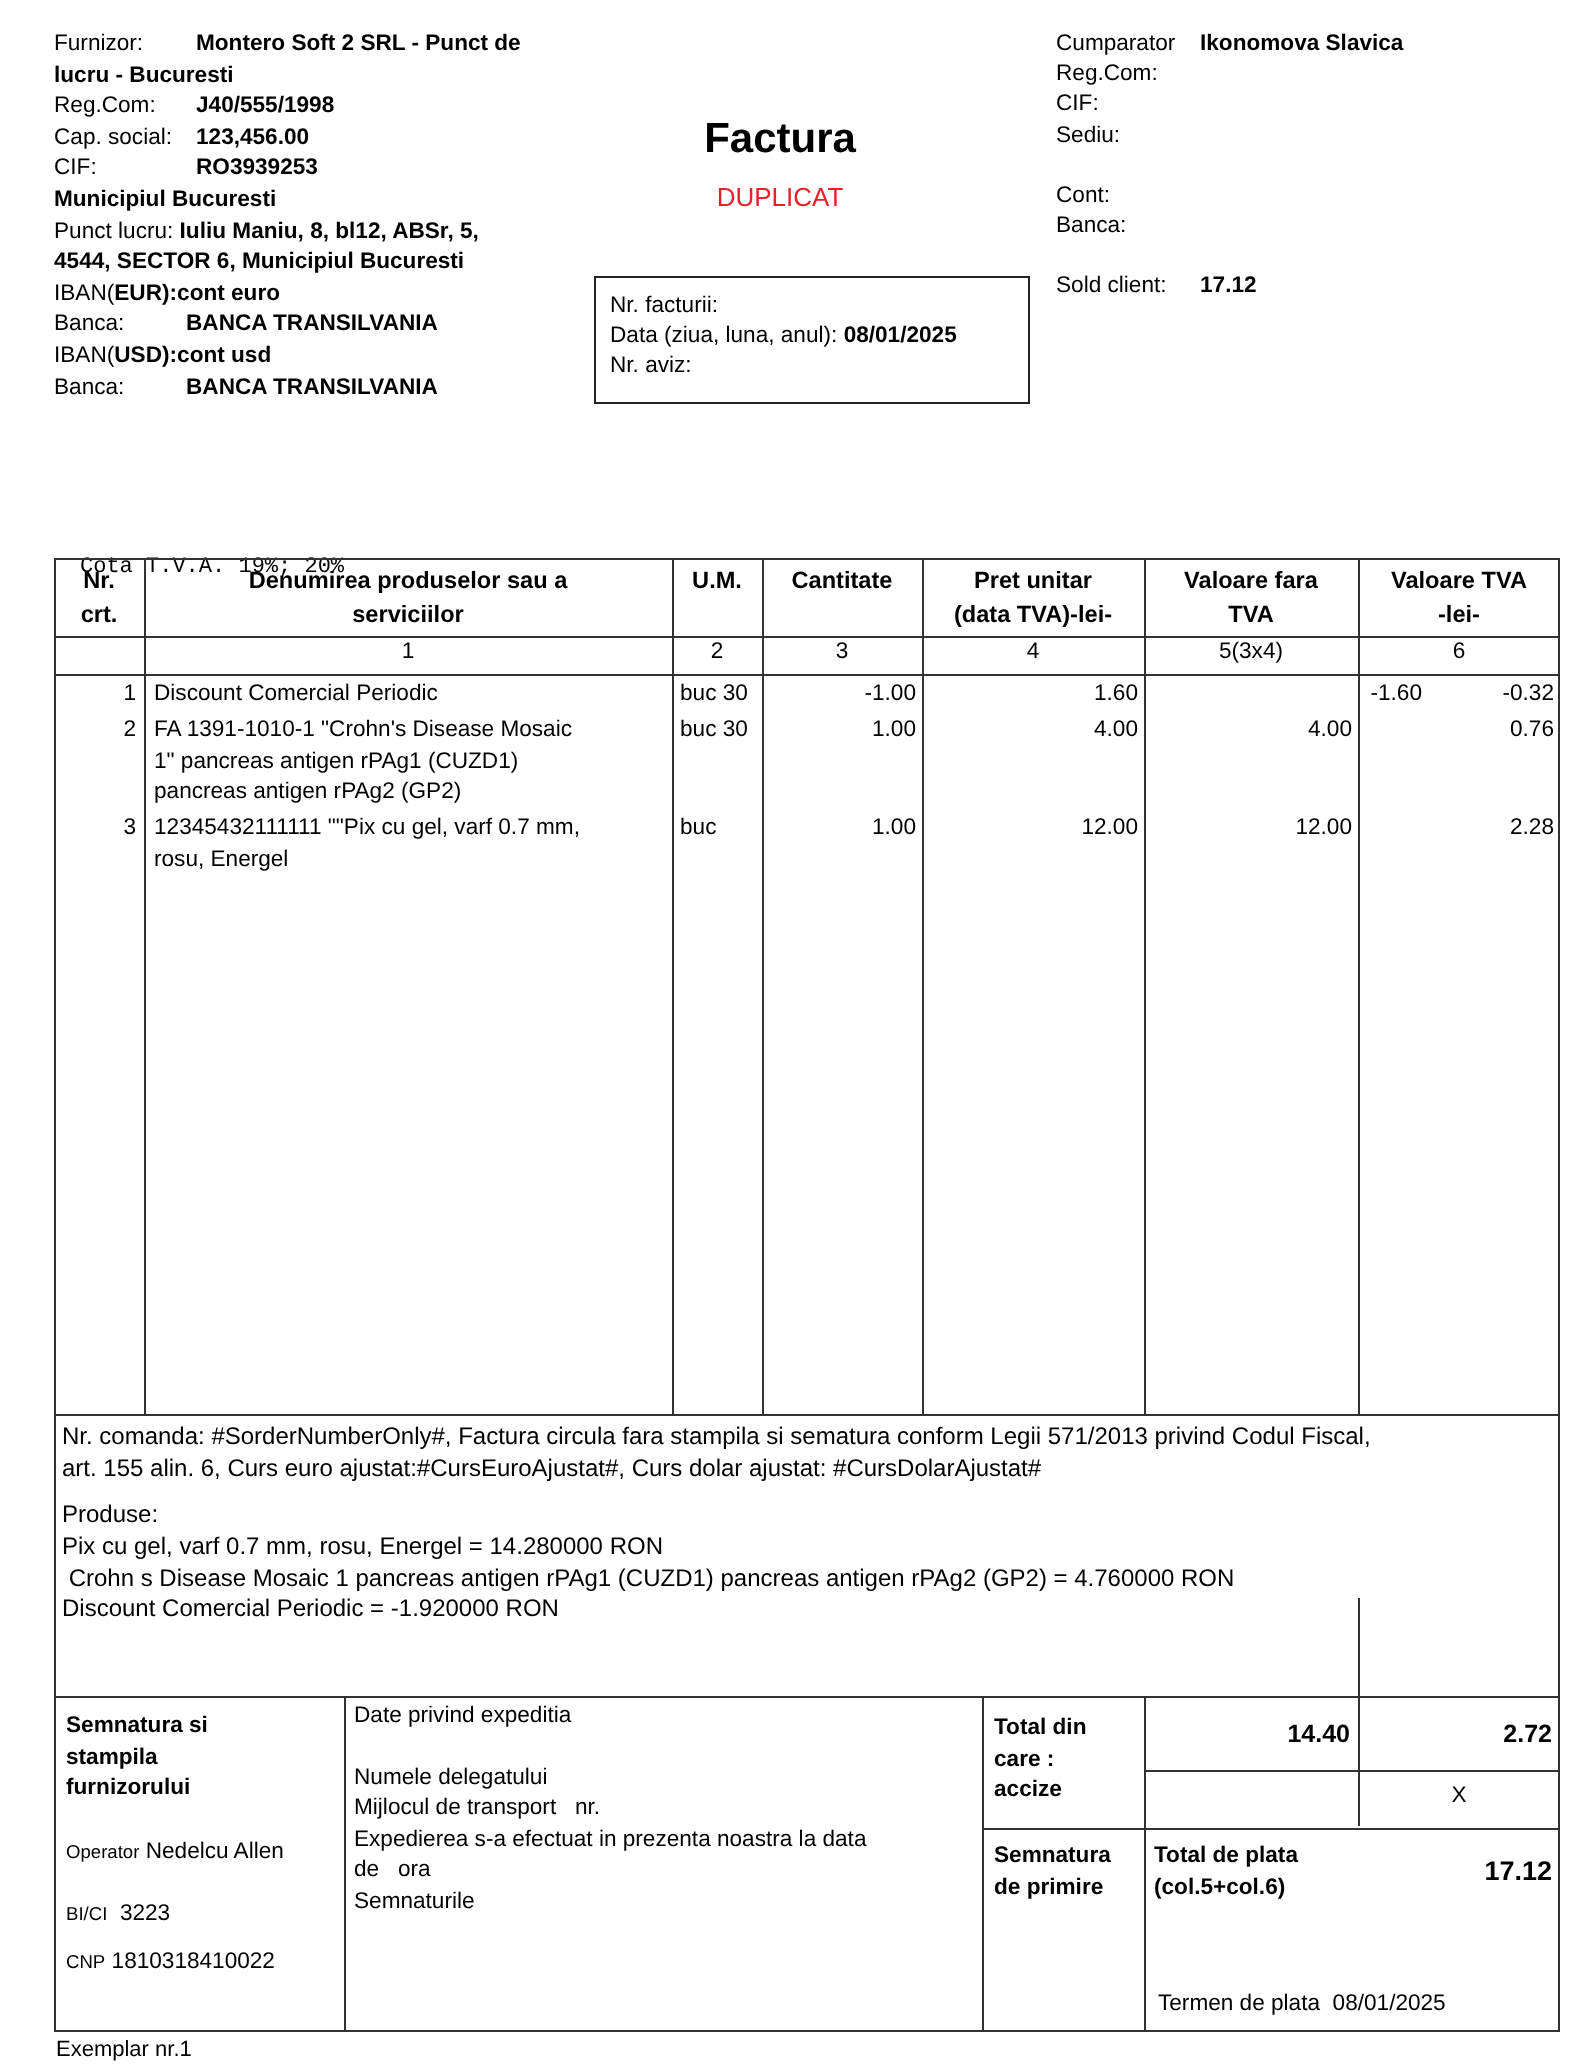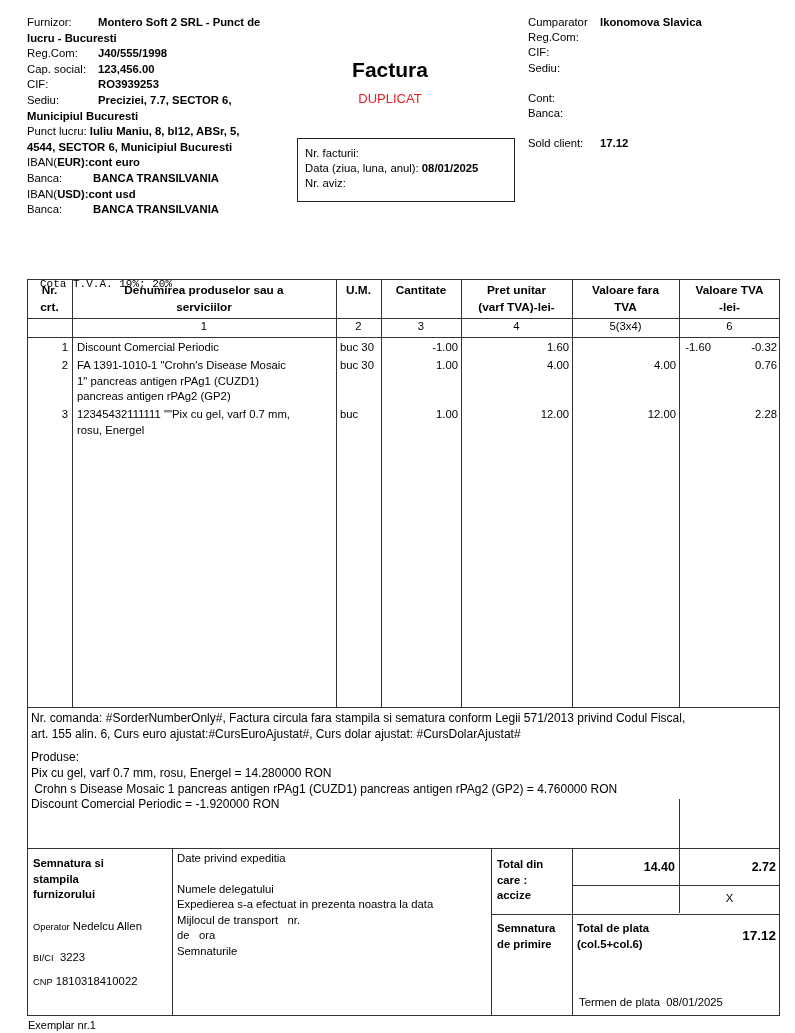--- a/index.html
+++ b/index.html
@@ -35,21 +35,20 @@
 </style>
 </head>
 <body>
 
 <div id="supplier" class="abs">
   <div class="row"><span class="lbl" style="width:71px">Furnizor:</span><span class="b">Montero Soft 2 SRL - Punct de</span></div>
   <div class="row b">lucru - Bucuresti</div>
   <div class="row"><span class="lbl" style="width:71px">Reg.Com:</span><span class="b">J40/555/1998</span></div>
   <div class="row"><span class="lbl" style="width:71px">Cap. social:</span><span class="b">123,456.00</span></div>
   <div class="row"><span class="lbl" style="width:71px">CIF:</span><span class="b">RO3939253</span></div>
-  <div class="row"><span class="lbl" style="width:71px">Sediu:</span><span class="b">Preciziei, 7.7, SECTOR 6,</span></div>
   <div class="row b">Municipiul Bucuresti</div>
   <div class="row"><span>Punct lucru:</span> <span class="b">Iuliu Maniu, 8, bl12, ABSr, 5,</span></div>
   <div class="row b">4544, SECTOR 6, Municipiul Bucuresti</div>
   <div class="row"><span>IBAN(</span><span class="b">EUR</span><span class="b">):</span><span class="b">cont euro</span></div>
   <div class="row"><span class="lbl" style="width:66px">Banca:</span><span class="b">BANCA TRANSILVANIA</span></div>
   <div class="row"><span>IBAN(</span><span class="b">USD</span><span class="b">):</span><span class="b">cont usd</span></div>
   <div class="row"><span class="lbl" style="width:66px">Banca:</span><span class="b">BANCA TRANSILVANIA</span></div>
 </div>
 
 <div id="title" class="abs">Factura</div>
@@ -95,21 +94,21 @@
 <div class="th" style="left:336px;width:45px;top:282px;">
     <div>U.M.</div>
     <div></div>
   </div>
 <div class="th" style="left:381px;width:80px;top:282px;">
     <div>Cantitate</div>
     <div></div>
   </div>
 <div class="th" style="left:461px;width:111px;top:282px;">
     <div>Pret unitar</div>
-    <div>(varf TVA)-lei-</div>
+    <div>(data TVA)-lei-</div>
   </div>
 <div class="th" style="left:572px;width:107px;top:282px;">
     <div>Valoare fara</div>
     <div>TVA</div>
   </div>
 <div class="th" style="left:679px;width:101px;top:282px;">
     <div>Valoare TVA</div>
     <div>-lei-</div>
   </div>
 
@@ -174,22 +173,22 @@
   <div>stampila</div>
   <div>furnizorului</div>
 </div>
 <div class="abs" style="left:33px;top:920px;"><span class="small">Operator</span> <span>Nedelcu Allen</span></div>
 <div class="abs" style="left:33px;top:951px;"><span class="small">BI/CI</span>&nbsp; <span>3223</span></div>
 <div class="abs" style="left:33px;top:975px;"><span class="small">CNP</span> <span>1810318410022</span></div>
 
 <div class="abs" style="left:177px;top:851px;line-height:15.5px;">
   <div>Date privind expeditia</div>
   <div style="margin-top:15px">Numele delegatului</div>
+  <div style="white-space:pre">Mijlocul de transport   nr.</div>
   <div>Expedierea s-a efectuat in prezenta noastra la data</div>
-  <div style="white-space:pre">Mijlocul de transport   nr.</div>
   <div style="white-space:pre">de   ora</div>
   <div>Semnaturile</div>
 </div>
 
 <div class="abs fb" style="left:497px;top:857px;">
   <div>Total din</div>
   <div>care :</div>
   <div>accize</div>
 </div>
 <div class="abs b r" style="left:572px;width:103px;top:860px;font-size:12.5px;">14.40</div>

